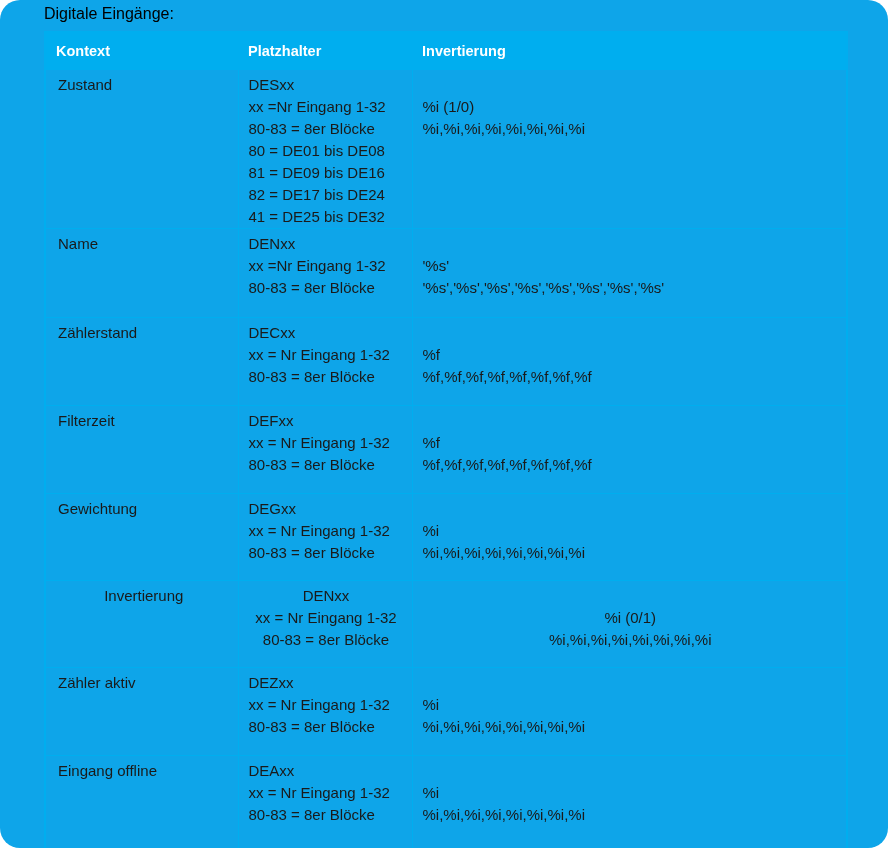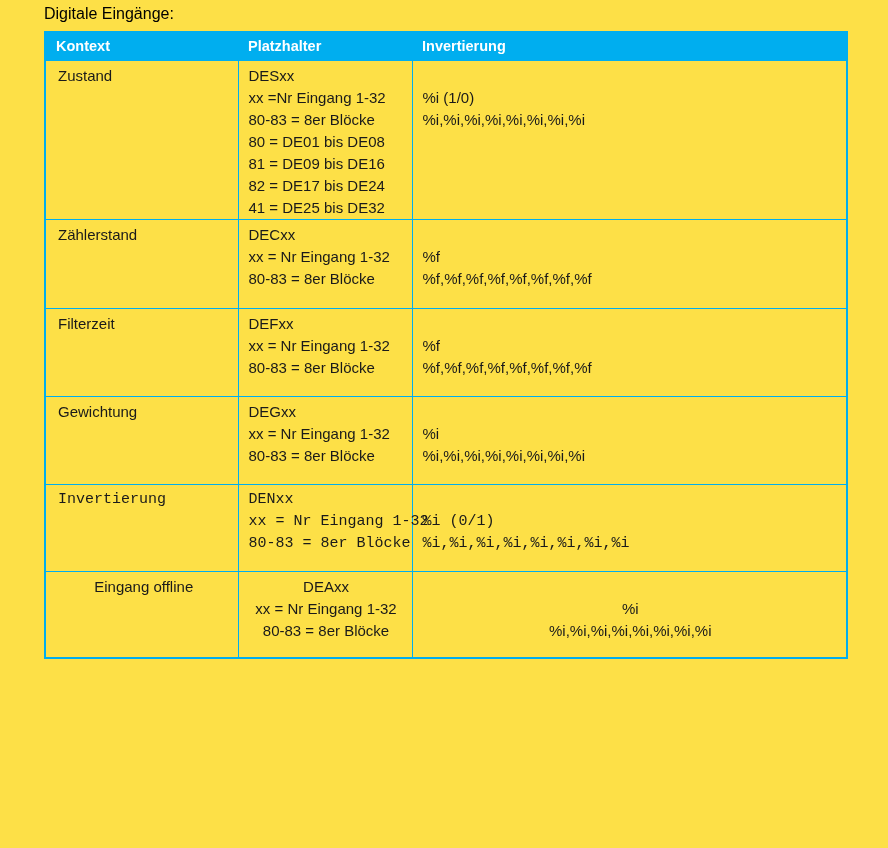--- a/index.html
+++ b/index.html
@@ -7,43 +7,44 @@
     --border: #00AEEF;
     --body-text: #1A1A1A;
     --header-text: #FFFFFF;
   }
   * { box-sizing: border-box; }
   html, body { margin: 0; padding: 0; background: #ffffff; }
   .page {
     position: relative;
     width: 888px;
     height: 848px;
-    background: #fde047;
+    background: #0ea5e9;
     font-family: "Liberation Sans", "DejaVu Sans", sans-serif;
     color: var(--body-text);
+    border-radius: 20px;
   }
   .title {
     position: absolute;
     left: 44px;
     top: 5px;
     font-size: 16px;
     color: #000000;
   }
   table.data-table {
     position: absolute;
     left: 44px;
     top: 31px;
     width: 802px;
     border-collapse: collapse;
     table-layout: fixed;
     border: 2px solid var(--border);
   }
   thead tr {
     background: var(--accent);
-    height: 28px;
+    height: 37px;
     padding-left: 38px;
   }
   th {
     border: none;
     color: var(--header-text);
     font-size: 14.5px;
     font-weight: bold;
     text-align: left;
     padding: 0 0 0 10px;
     vertical-align: middle;
@@ -56,21 +57,21 @@
     line-height: 22px;
     color: var(--body-text);
   }
   td.col-kontext { padding-left: 12px; }
   .line { min-height: 22px; white-space: nowrap; }
   
   tbody tr:nth-child(1) td { height: 156px; }
   tbody tr:nth-child(2) td { height: 89px; }
   tbody tr:nth-child(3) td { height: 88px; }
   tbody tr:nth-child(4) td { height: 88px; }
-  tbody tr:nth-child(5) td { height: 87px; font-family: Liberation Mono, monospace; }
+  tbody tr:nth-child(5) td { height: 87px; }
   tbody tr:nth-child(6) td { height: 87px; text-align: center; }
   tbody tr:nth-child(7) td { height: 88px; }
   tbody tr:nth-child(8) td { height: 103px; }
 </style>
 </head>
 <body>
 
 <div class="page">
   <div class="title">Digitale Eingänge:</div>
 
@@ -102,20 +103,35 @@
             <div class="line">41 = DE25 bis DE32</div>
           </td>
       <td class="col-ausgabeformat">
             <div class="line"></div>
             <div class="line">%i (1/0)</div>
             <div class="line">%i,%i,%i,%i,%i,%i,%i,%i</div>
           </td>
     </tr>
         <tr>
       <td class="col-kontext">
+            <div class="line">Name</div>
+          </td>
+      <td class="col-platzhalter">
+            <div class="line">DENxx</div>
+            <div class="line">xx =Nr Eingang 1-32</div>
+            <div class="line">80-83 = 8er Blöcke</div>
+          </td>
+      <td class="col-ausgabeformat">
+            <div class="line"></div>
+            <div class="line">'%s'</div>
+            <div class="line">'%s','%s','%s','%s','%s','%s','%s','%s'</div>
+          </td>
+    </tr>
+        <tr>
+      <td class="col-kontext">
             <div class="line">Zählerstand</div>
           </td>
       <td class="col-platzhalter">
             <div class="line">DECxx</div>
             <div class="line">xx = Nr Eingang 1-32</div>
             <div class="line">80-83 = 8er Blöcke</div>
           </td>
       <td class="col-ausgabeformat">
             <div class="line"></div>
             <div class="line">%f</div>
@@ -162,20 +178,35 @@
             <div class="line">80-83 = 8er Blöcke</div>
           </td>
       <td class="col-ausgabeformat">
             <div class="line"></div>
             <div class="line">%i (0/1)</div>
             <div class="line">%i,%i,%i,%i,%i,%i,%i,%i</div>
           </td>
     </tr>
         <tr>
       <td class="col-kontext">
+            <div class="line">Zähler aktiv</div>
+          </td>
+      <td class="col-platzhalter">
+            <div class="line">DEZxx</div>
+            <div class="line">xx = Nr Eingang 1-32</div>
+            <div class="line">80-83 = 8er Blöcke</div>
+          </td>
+      <td class="col-ausgabeformat">
+            <div class="line"></div>
+            <div class="line">%i</div>
+            <div class="line">%i,%i,%i,%i,%i,%i,%i,%i</div>
+          </td>
+    </tr>
+        <tr>
+      <td class="col-kontext">
             <div class="line">Eingang offline</div>
           </td>
       <td class="col-platzhalter">
             <div class="line">DEAxx</div>
             <div class="line">xx = Nr Eingang 1-32</div>
             <div class="line">80-83 = 8er Blöcke</div>
           </td>
       <td class="col-ausgabeformat">
             <div class="line"></div>
             <div class="line">%i</div>

